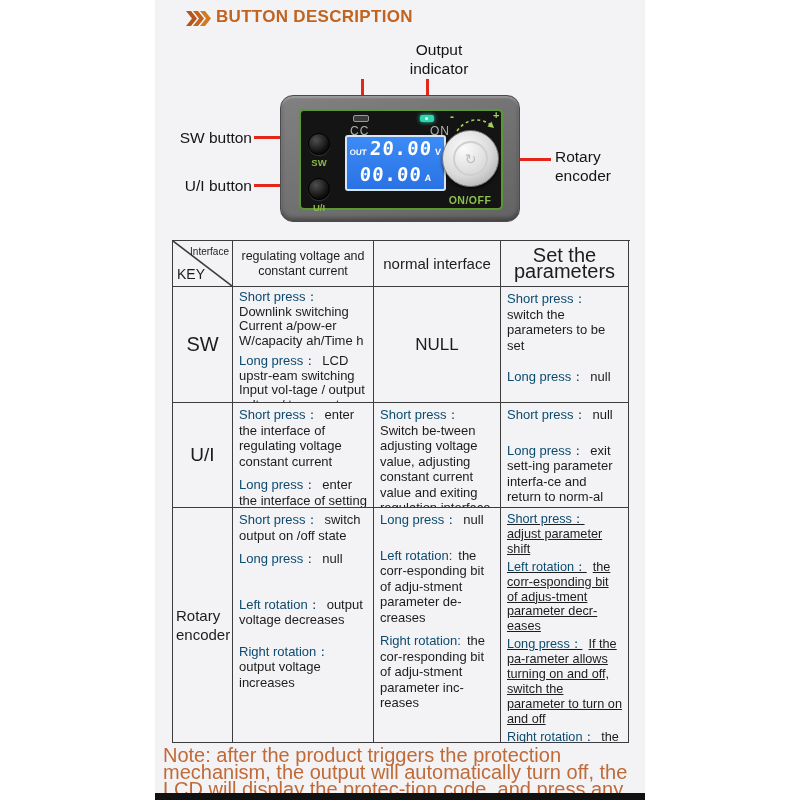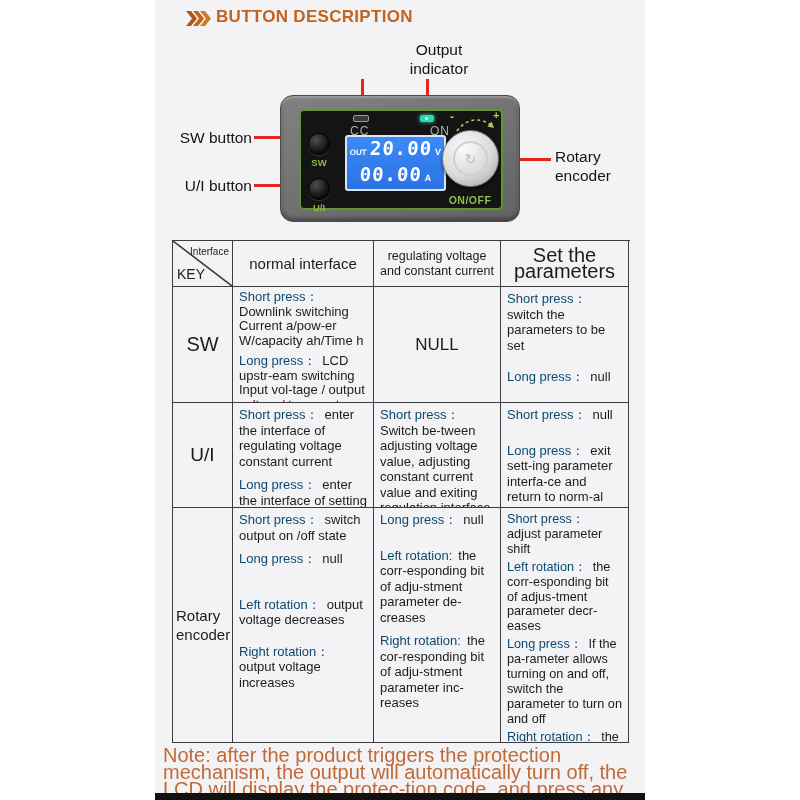--- a/index.html
+++ b/index.html
@@ -83,21 +83,21 @@
   .keycell { display:flex; align-items:center; justify-content:center; text-align:left; }
   .key-sw { font-size:20px; } .key-ui { font-size:19px; }
   .key-rot { font-size:15px; line-height:19px; justify-content:flex-start; padding-left:3px; }
   .nullcell { display:flex; align-items:center; justify-content:center; font-size:17px; }
   .cell p { margin:8px 0 0 0; }
   .cell p:first-child { margin-top:0; }
   .lbl { color:#0c4a6e; margin-right:6px; }
   .lh-tight { line-height:14.5px; padding-top:3px; }
   .lh-tight p { margin-top:6px; }
   .tight { line-height:14.9px; font-size:12.7px; }
-  .tight p { margin-top:3px; }
+  .tight p { margin-top:3px;text-decoration:underline; }
   .gap-xl { margin-top:30px !important; }
   .gap-lg { margin-top:20px !important; }
   .gap-md { margin-top:16px !important; }
 
   
   .note { position:absolute; left:163px; top:747px; width:478px; font-size:20px; line-height:17px;
           font-weight:normal; color:#c06a38; }
   .botbar { position:absolute; left:155px; top:793px; width:490px; height:7px; background:#111; }
 </style>
 </head>
@@ -166,22 +166,22 @@
 
   <div class="tbl">
 
     <div class="cell corner">
       <svg preserveAspectRatio="none" viewBox="0 0 100 100">
         <line x1="0" y1="0" x2="100" y2="100" stroke="#3c3c3c" stroke-width="1.6" vector-effect="non-scaling-stroke"></line>
       </svg>
       <span class="c-top">Interface</span>
       <span class="c-bot">KEY</span>
     </div>
+    <div class="cell head h-reg">regulating voltage and constant current</div>
     <div class="cell head h-normal">normal interface</div>
-    <div class="cell head h-reg">regulating voltage and constant current</div>
     <div class="cell head h-set">Set the parameters</div>
 
     <div class="cell keycell key-sw">SW</div>
     <div class="cell lh-tight">
       <p><span class="lbl">Short press：</span><span>Downlink switching Current a/pow-er W/capacity ah/Time h</span></p>
       <p><span class="lbl">Long press：</span><span>LCD upstr-eam switching Input vol-tage / output voltage/ temperature</span></p>
     </div>
     <div class="cell nullcell">NULL</div>
     <div class="cell">
       <p><span class="lbl">Short press：</span><span>switch the parameters to be set</span></p>

